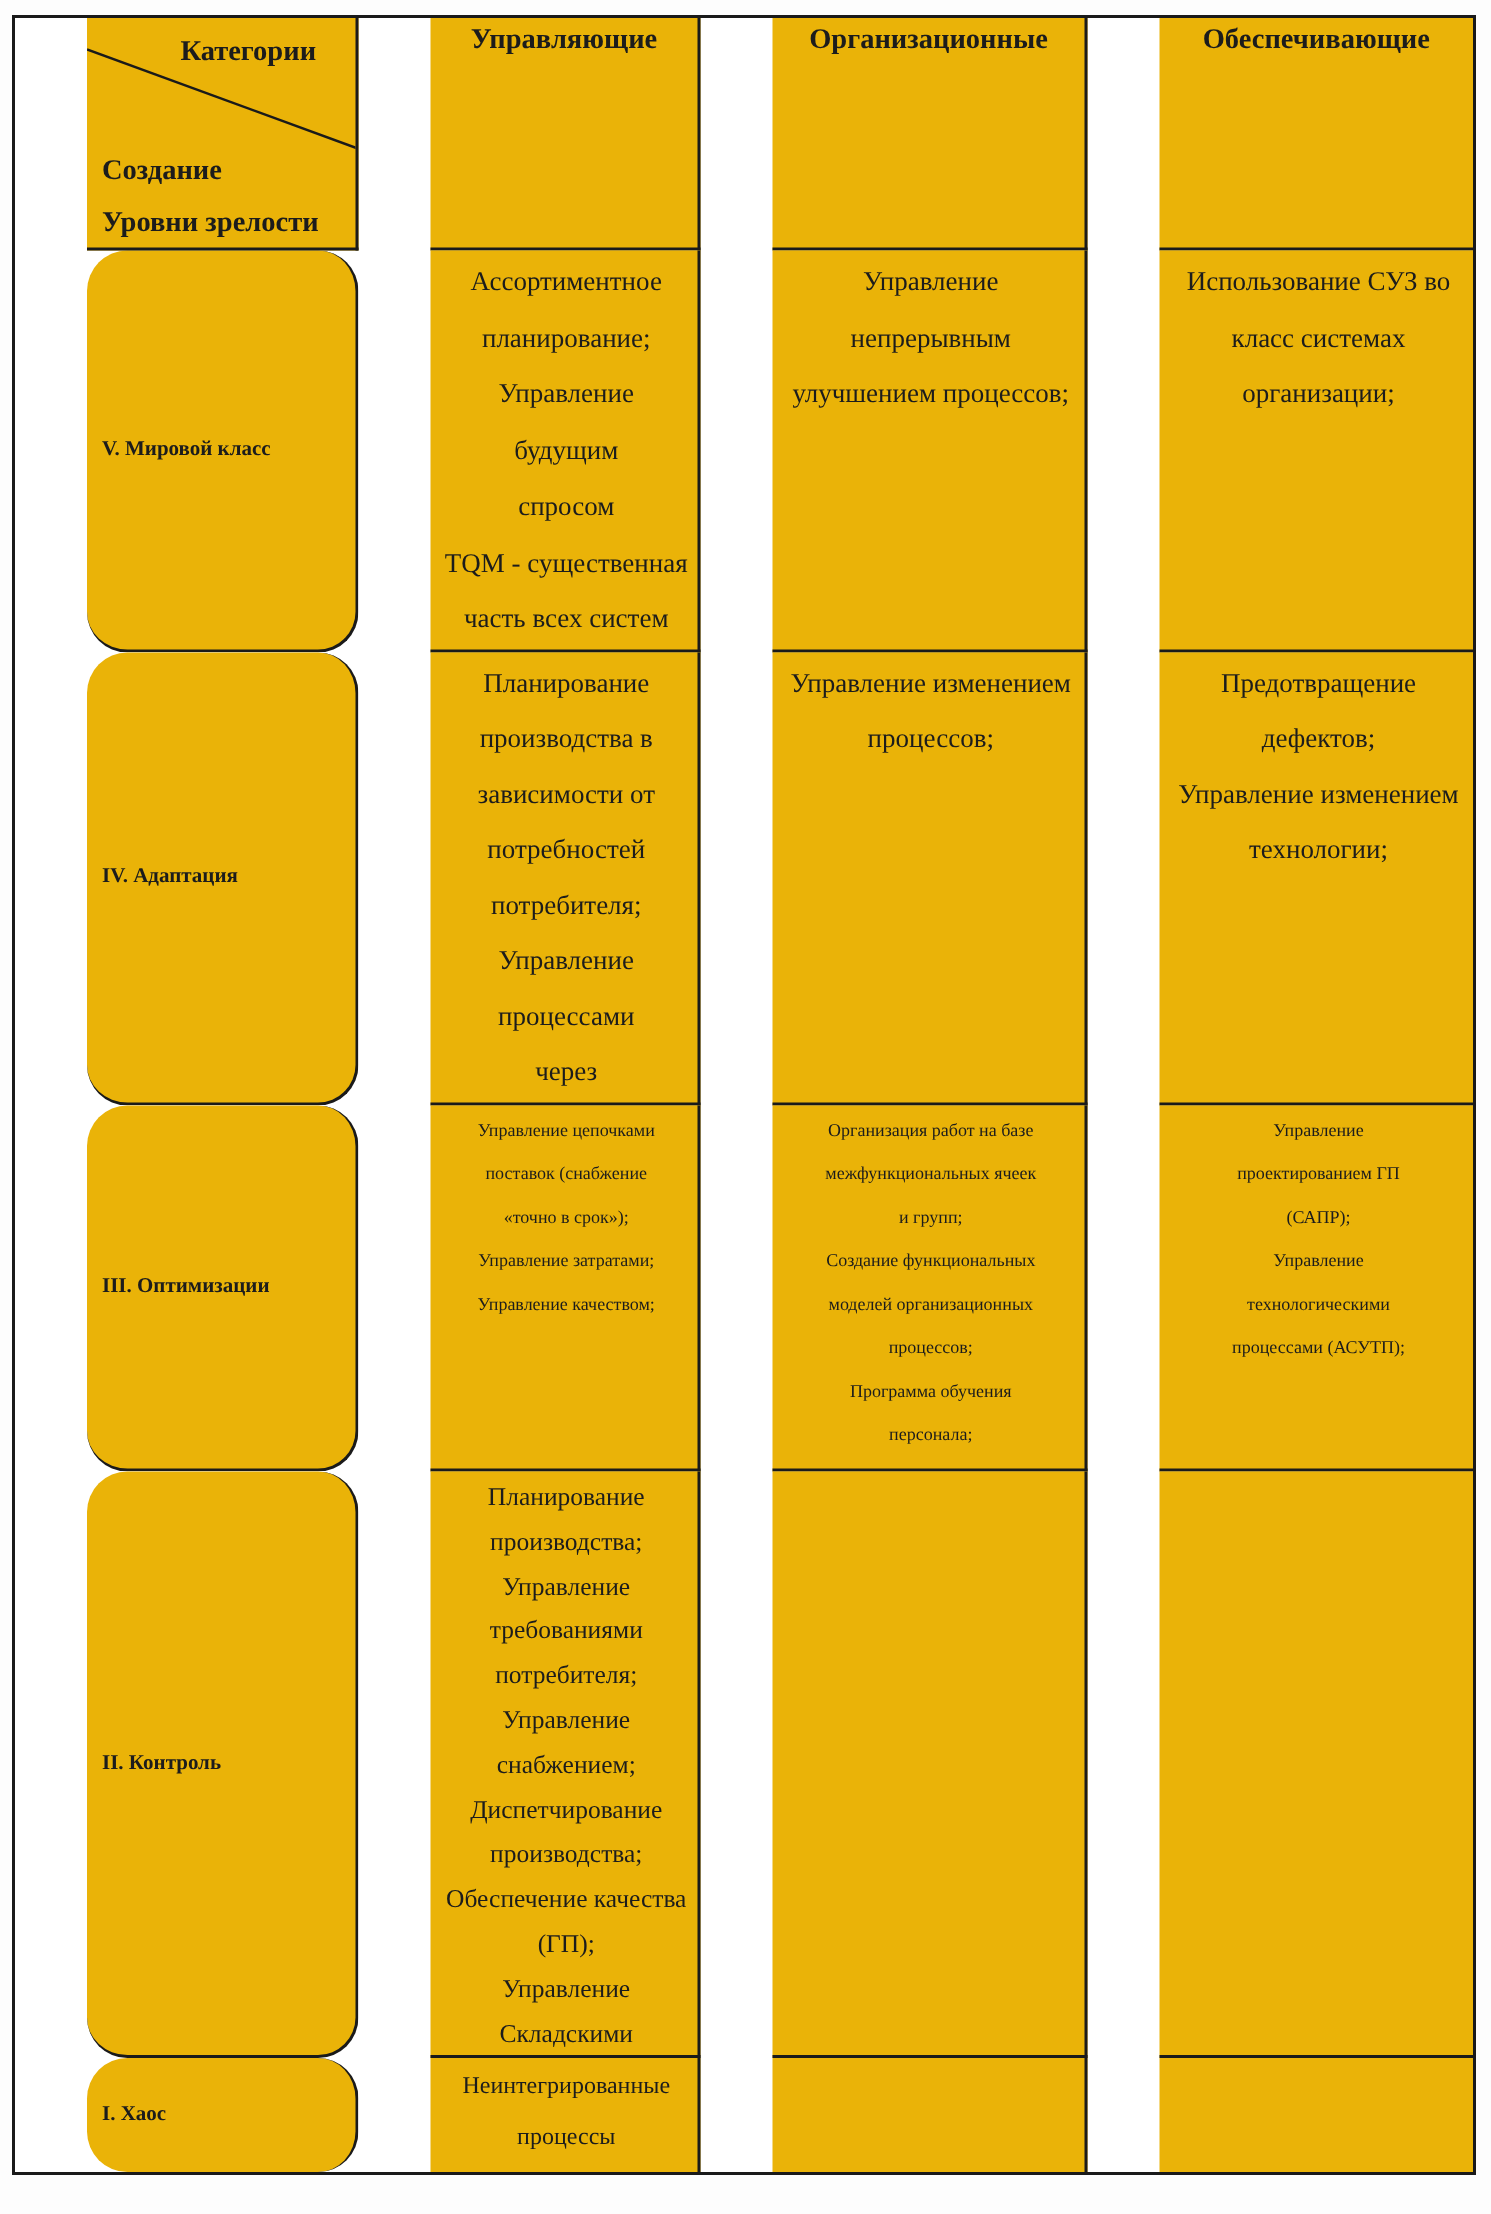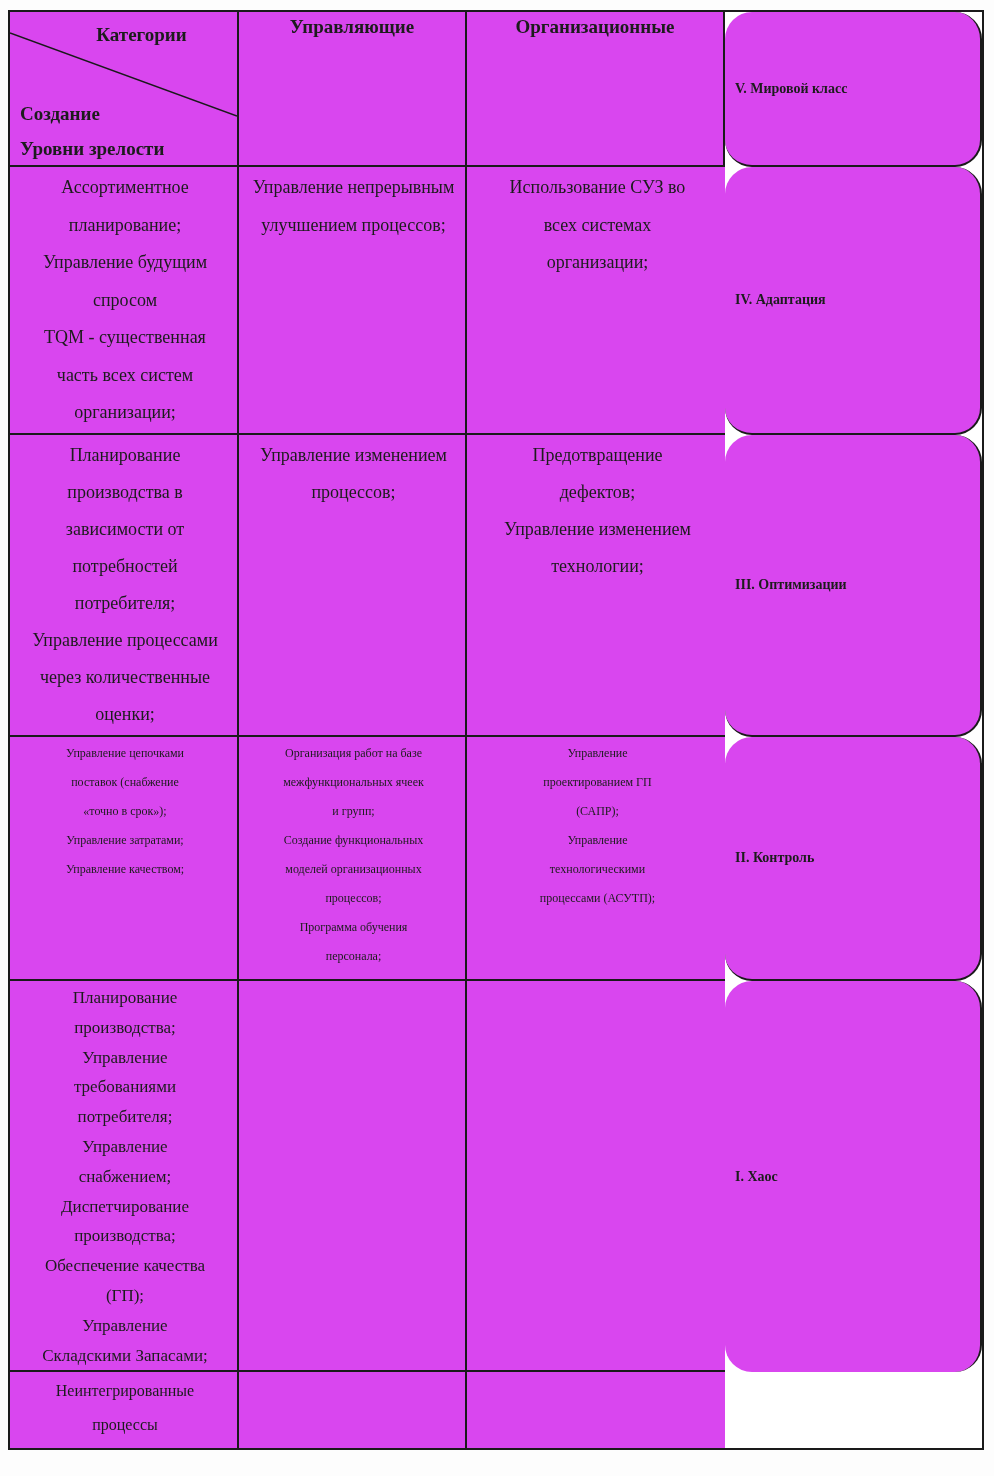--- a/index.html
+++ b/index.html
@@ -20,21 +20,22 @@
     background:#ffffff;
     display:grid;
     grid-template-columns:229px 228px 258px 257px;
     grid-template-rows:155px 268px 302px 244px 391px 76px;
   }
   .cell{
     box-sizing:border-box;
     border-right:2px solid #1a1a1a;
     border-bottom:2px solid #1a1a1a;
     overflow:hidden;
-    background:#d946ef;
+    background:#eab308;
+    margin-left:48px;
   }
   .cell.last-col{border-right:none;}
   .cell.last-row{border-bottom:none;}
 
   
   .th{
     font-weight:700;
     font-size:19px;
     text-align:center;
     padding-top:4px;
@@ -76,38 +77,39 @@
     <div class="cell corner">
       <svg width="227" height="153" viewBox="0 0 227 153">
         <line x1="0" y1="21" x2="227" y2="104" stroke="#1a1a1a" stroke-width="1.6"></line>
       </svg>
       <div class="c-title">Категории</div>
       <div class="c-sub">Создание
 Уровни зрелости</div>
     </div>
     <div class="cell th">Управляющие</div>
     <div class="cell th">Организационные</div>
+    <div class="cell th last-col">Обеспечивающие</div>
 
     <div class="cell rowlabel r-v">V. Мировой класс</div>
     <div class="cell content r-v">
         <div class="lines">Ассортиментное
 планирование;
 Управление будущим
 спросом
 TQM - существенная
 часть всех систем
 организации;</div>
       </div>
     <div class="cell content r-v">
         <div class="lines">Управление непрерывным
 улучшением процессов;</div>
       </div>
     <div class="cell content r-v last-col">
         <div class="lines">Использование СУЗ во
-всех системах
+класс системах
 организации;</div>
       </div>
 
     <div class="cell rowlabel r-iv">IV. Адаптация</div>
     <div class="cell content r-iv">
         <div class="lines">Планирование
 производства в
 зависимости от
 потребностей
 потребителя;

